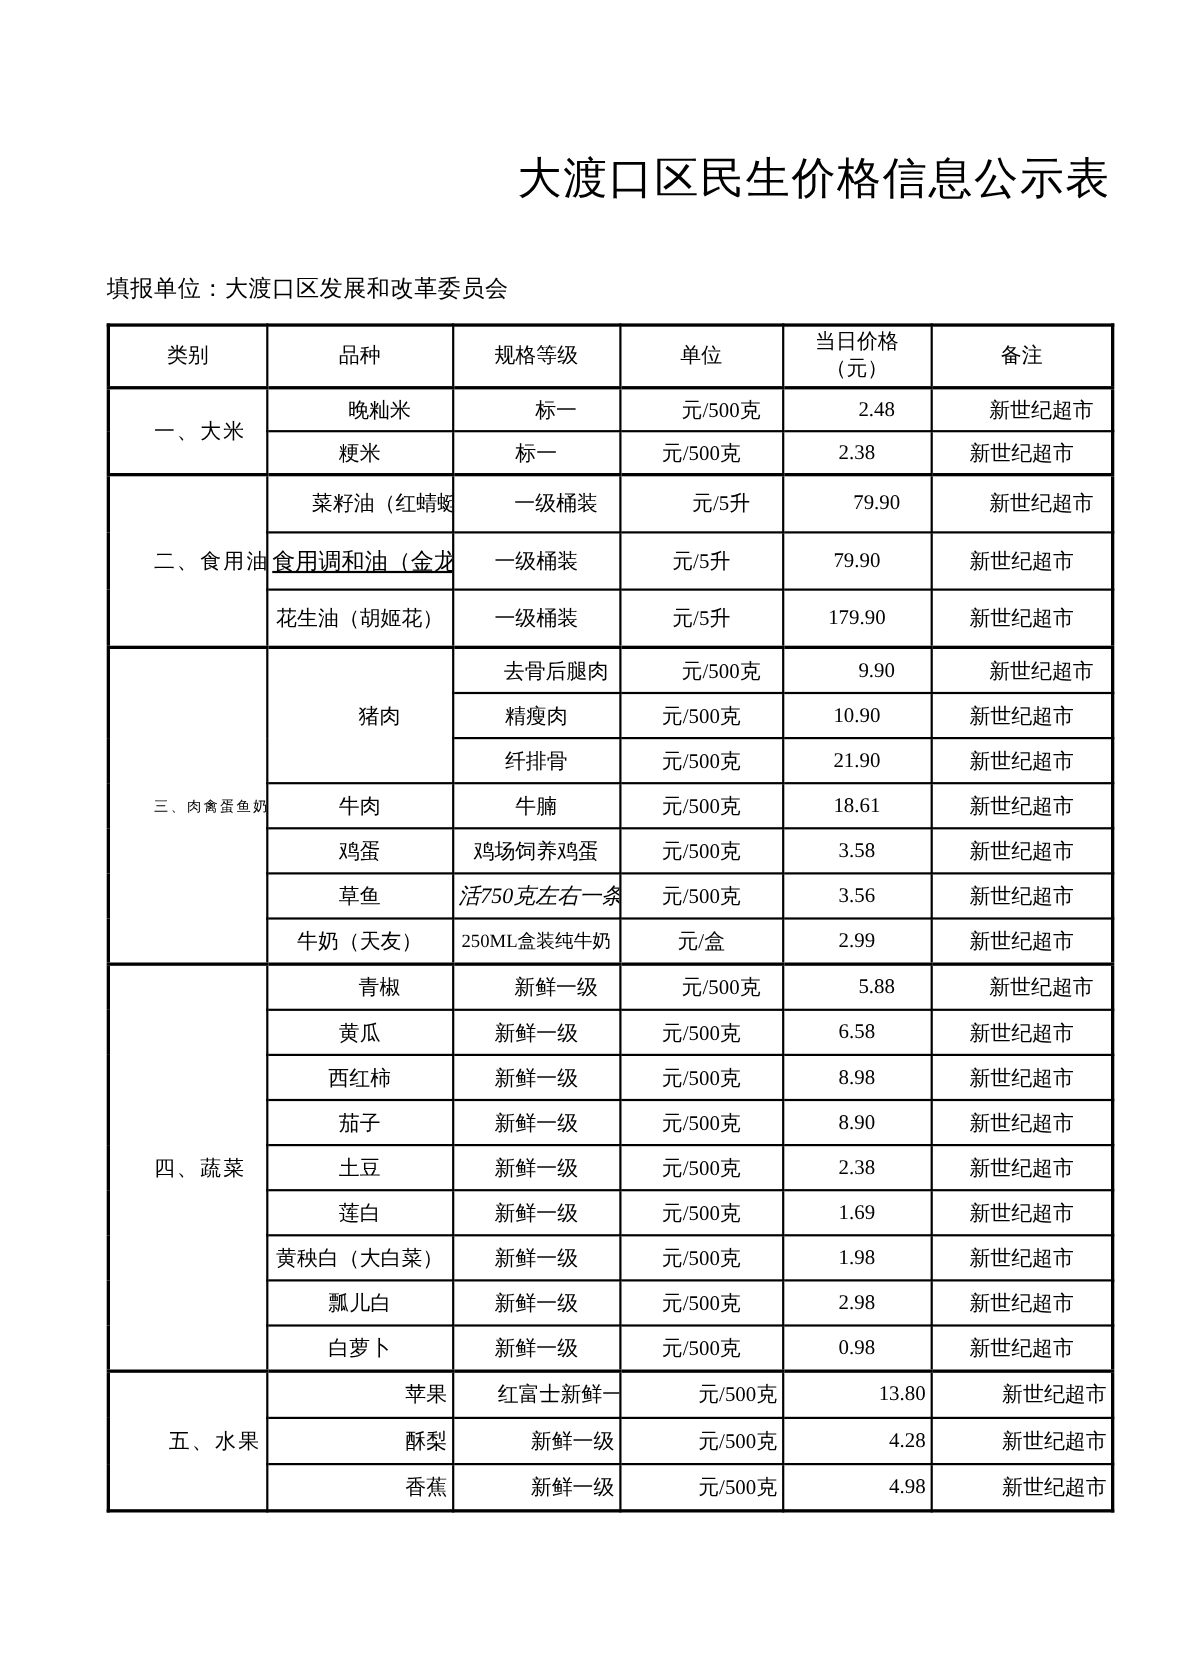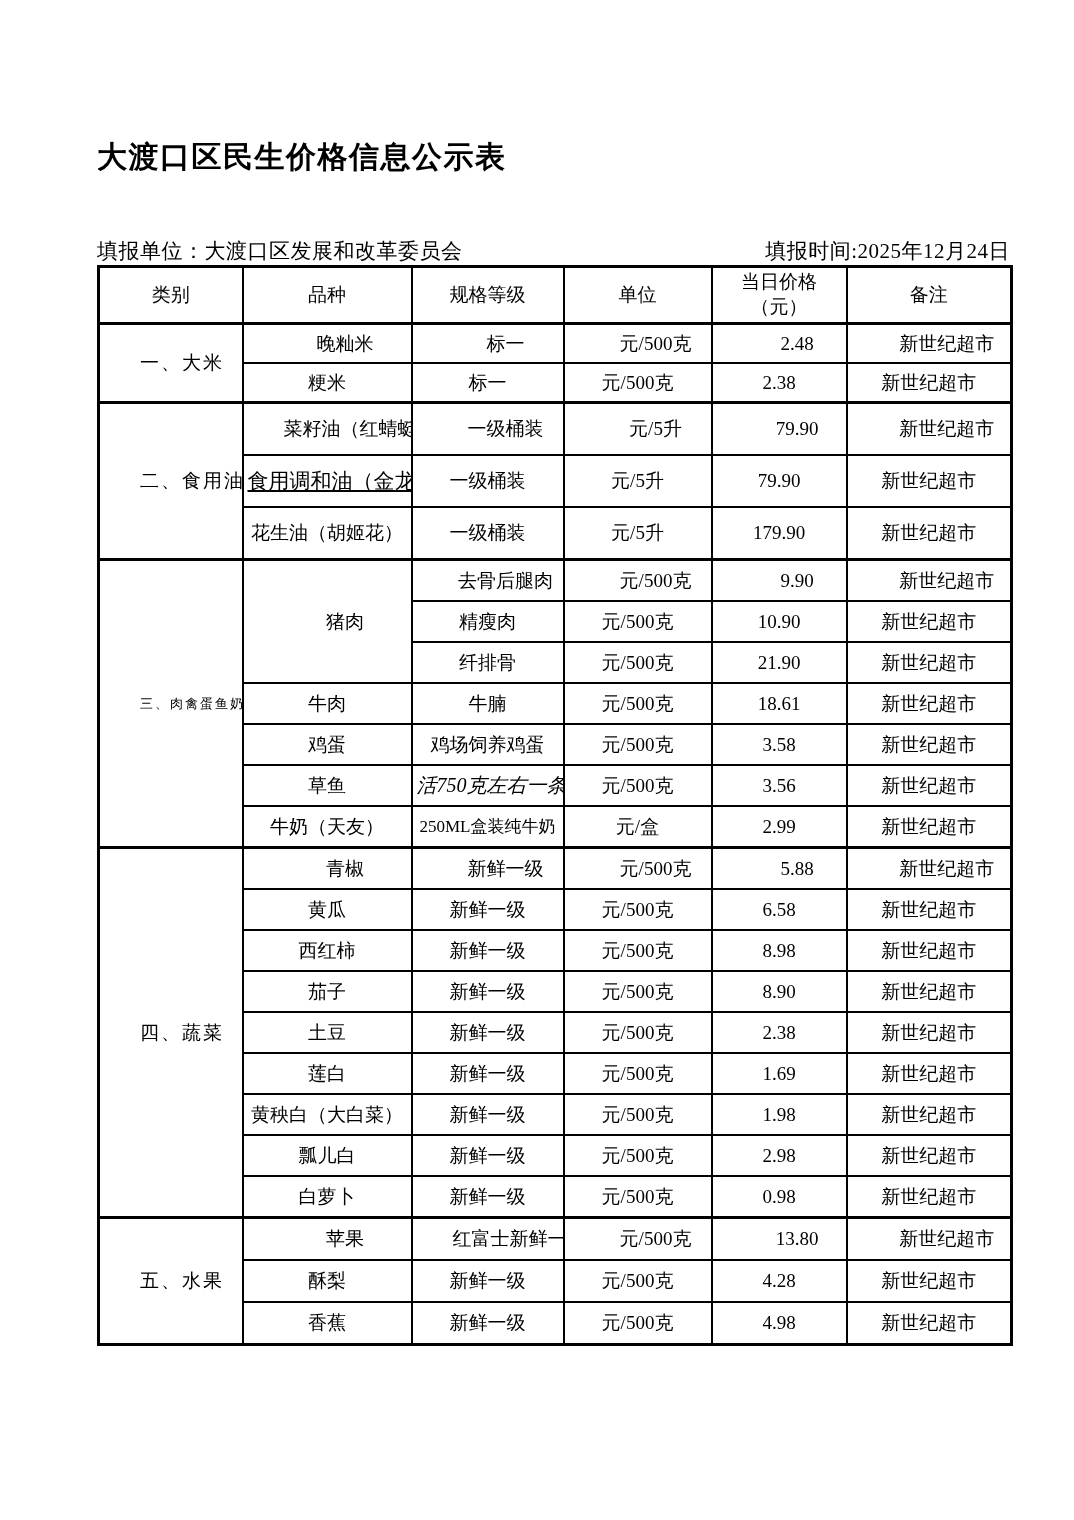--- a/index.html
+++ b/index.html
@@ -14,31 +14,32 @@
     height: 1520px;
     overflow: hidden;
   }
   .page {
     padding-top: 140px;
     padding-left: 97px;
     width: 913px;
   }
   .doc-title {
     margin: 0 0 64px 0;
-    font-size: 30px;
-    font-weight: bold;
+    font-size: 40px;
+    font-weight: normal;
     letter-spacing: 1.5px;
-    text-align: left;
+    text-align: right;
     line-height: 1.1;
   }
   .meta-row {
     display: flex;
     justify-content: space-between;
     align-items: baseline;
     font-size: 21px;
+    margin-bottom: 18px;
     letter-spacing: 0.5px;
   }
   table.price-table {
     border-collapse: collapse;
     table-layout: fixed;
     width: 913px;
     border: 3px solid #000;
   }
   th, td {
     border: 2px solid #000;
@@ -60,33 +61,32 @@
     letter-spacing: 2px;
     white-space: nowrap;
   }
   td.variety, td.spec, td.unit, td.price, td.note {
     white-space: nowrap;
   }
   tr.s0 td { height: 37px; }
   tr.s1 td { height: 50px; }
   tr.s2 td { height: 39px; }
   tr.s3 td { height: 39px; }
-  tr.s4 td { height: 40px; }
+  tr.s4 td { height: 40px; text-align: right; }
   tr.sec-start td { border-top: 3px solid #000; padding-left: 40px; }
   thead tr th { border-bottom: 3px solid #000; }
 </style>
 </head>
 <body>
 
 <div class="page">
   <h1 class="doc-title">大渡口区民生价格信息公示表</h1>
 
   <div class="meta-row">
     <span>填报单位：大渡口区发展和改革委员会</span>
-    <span>填报时间:2025年12月24日</span>
   </div>
 
   <table class="price-table">
     <colgroup>
       <col style="width:144px">
       <col style="width:169px">
       <col style="width:152px">
       <col style="width:148px">
       <col style="width:135px">
       <col style="width:165px">

